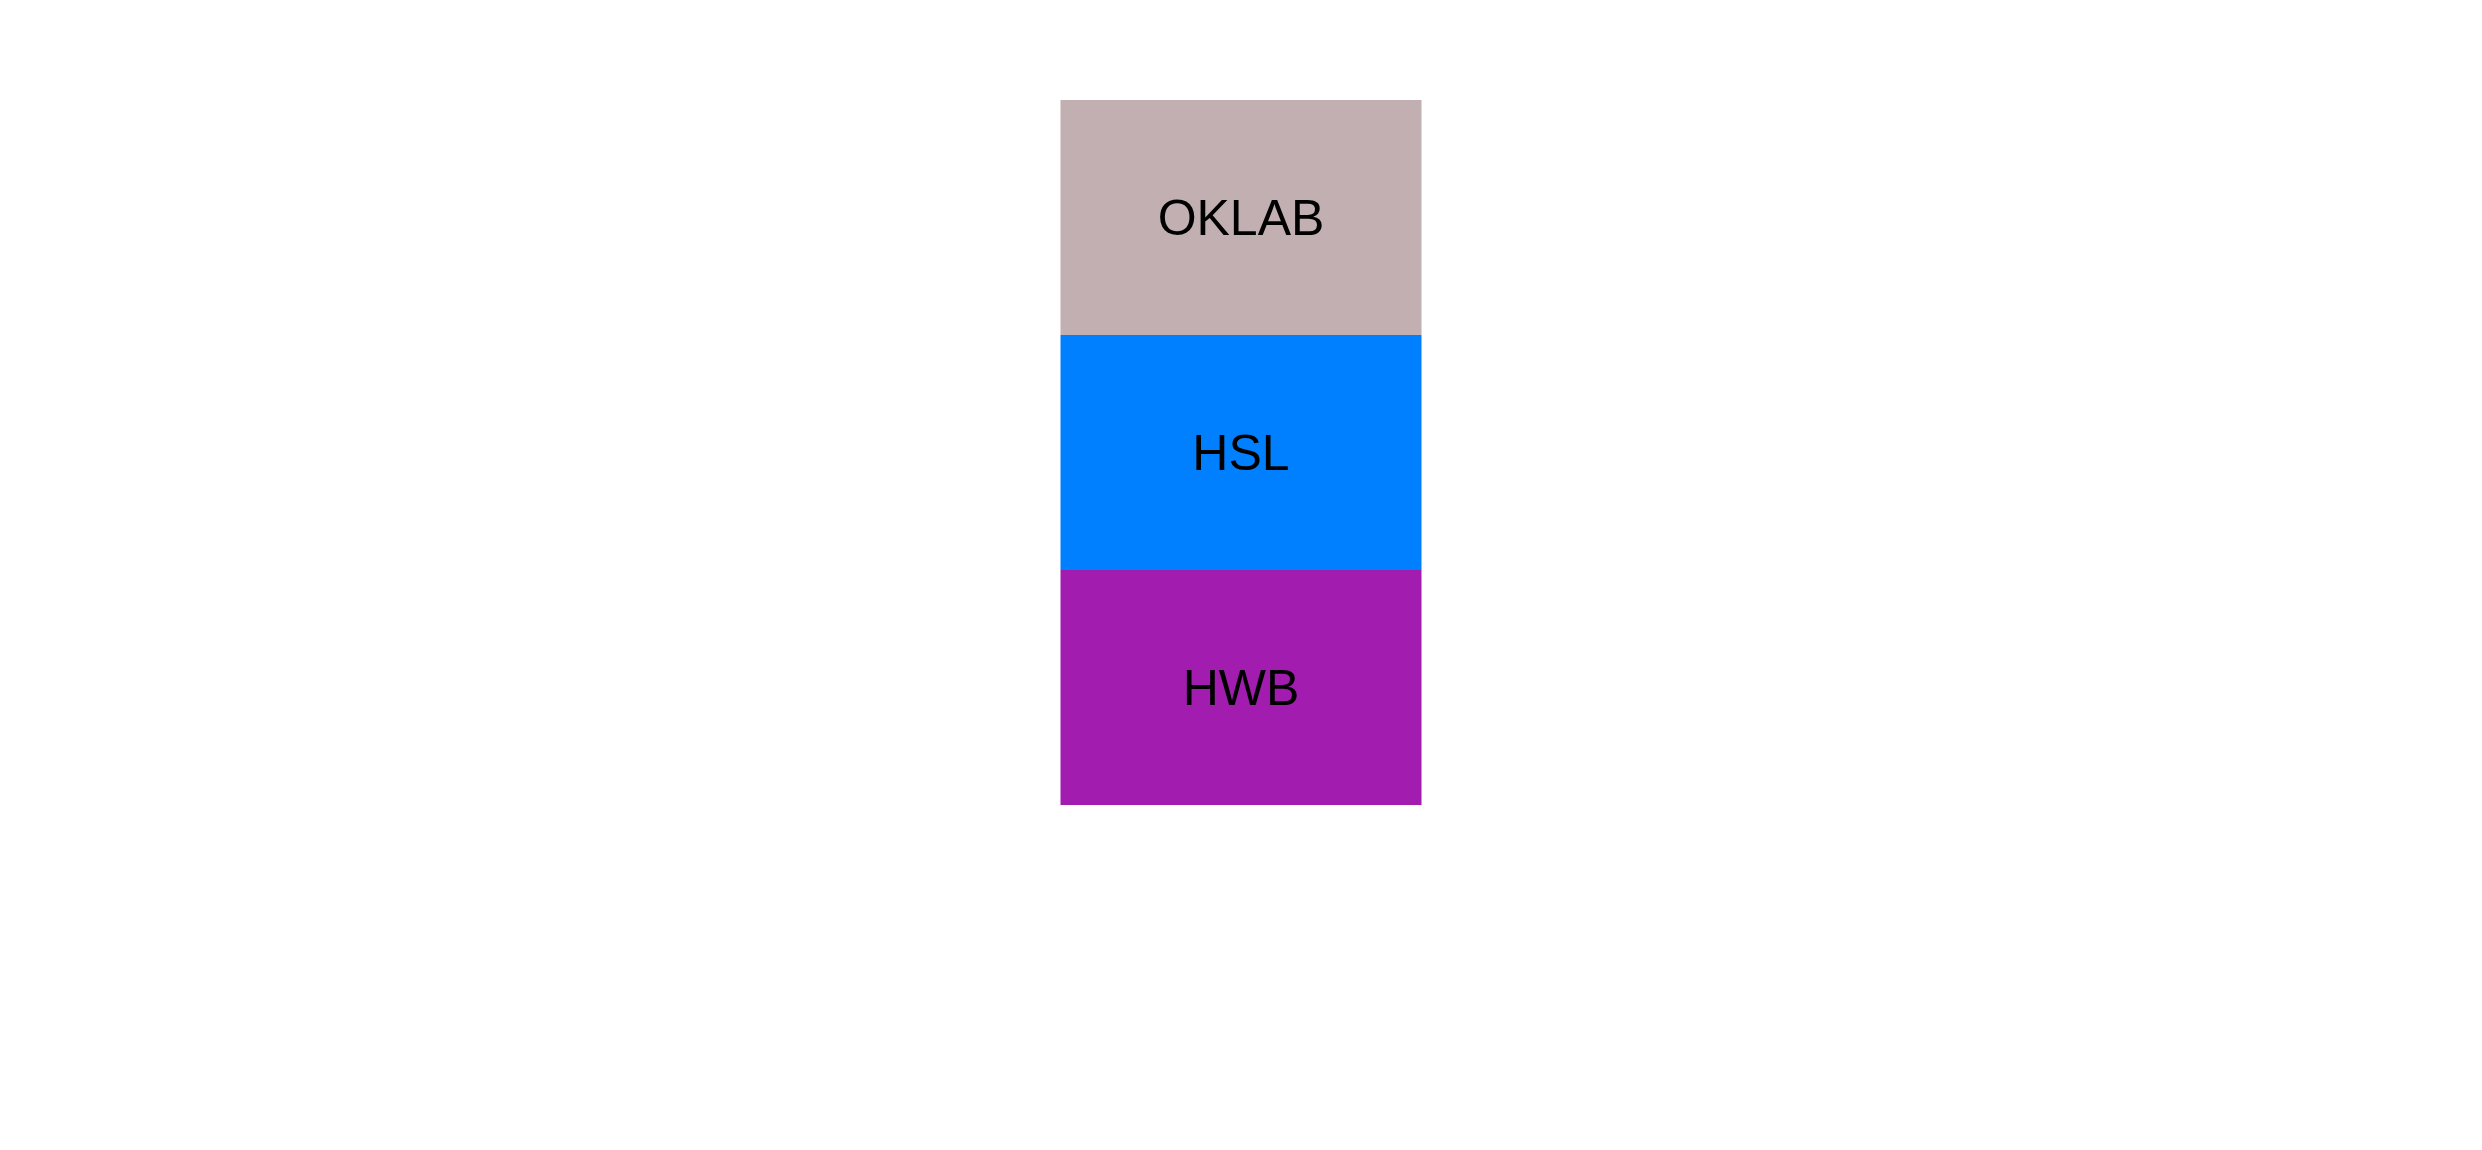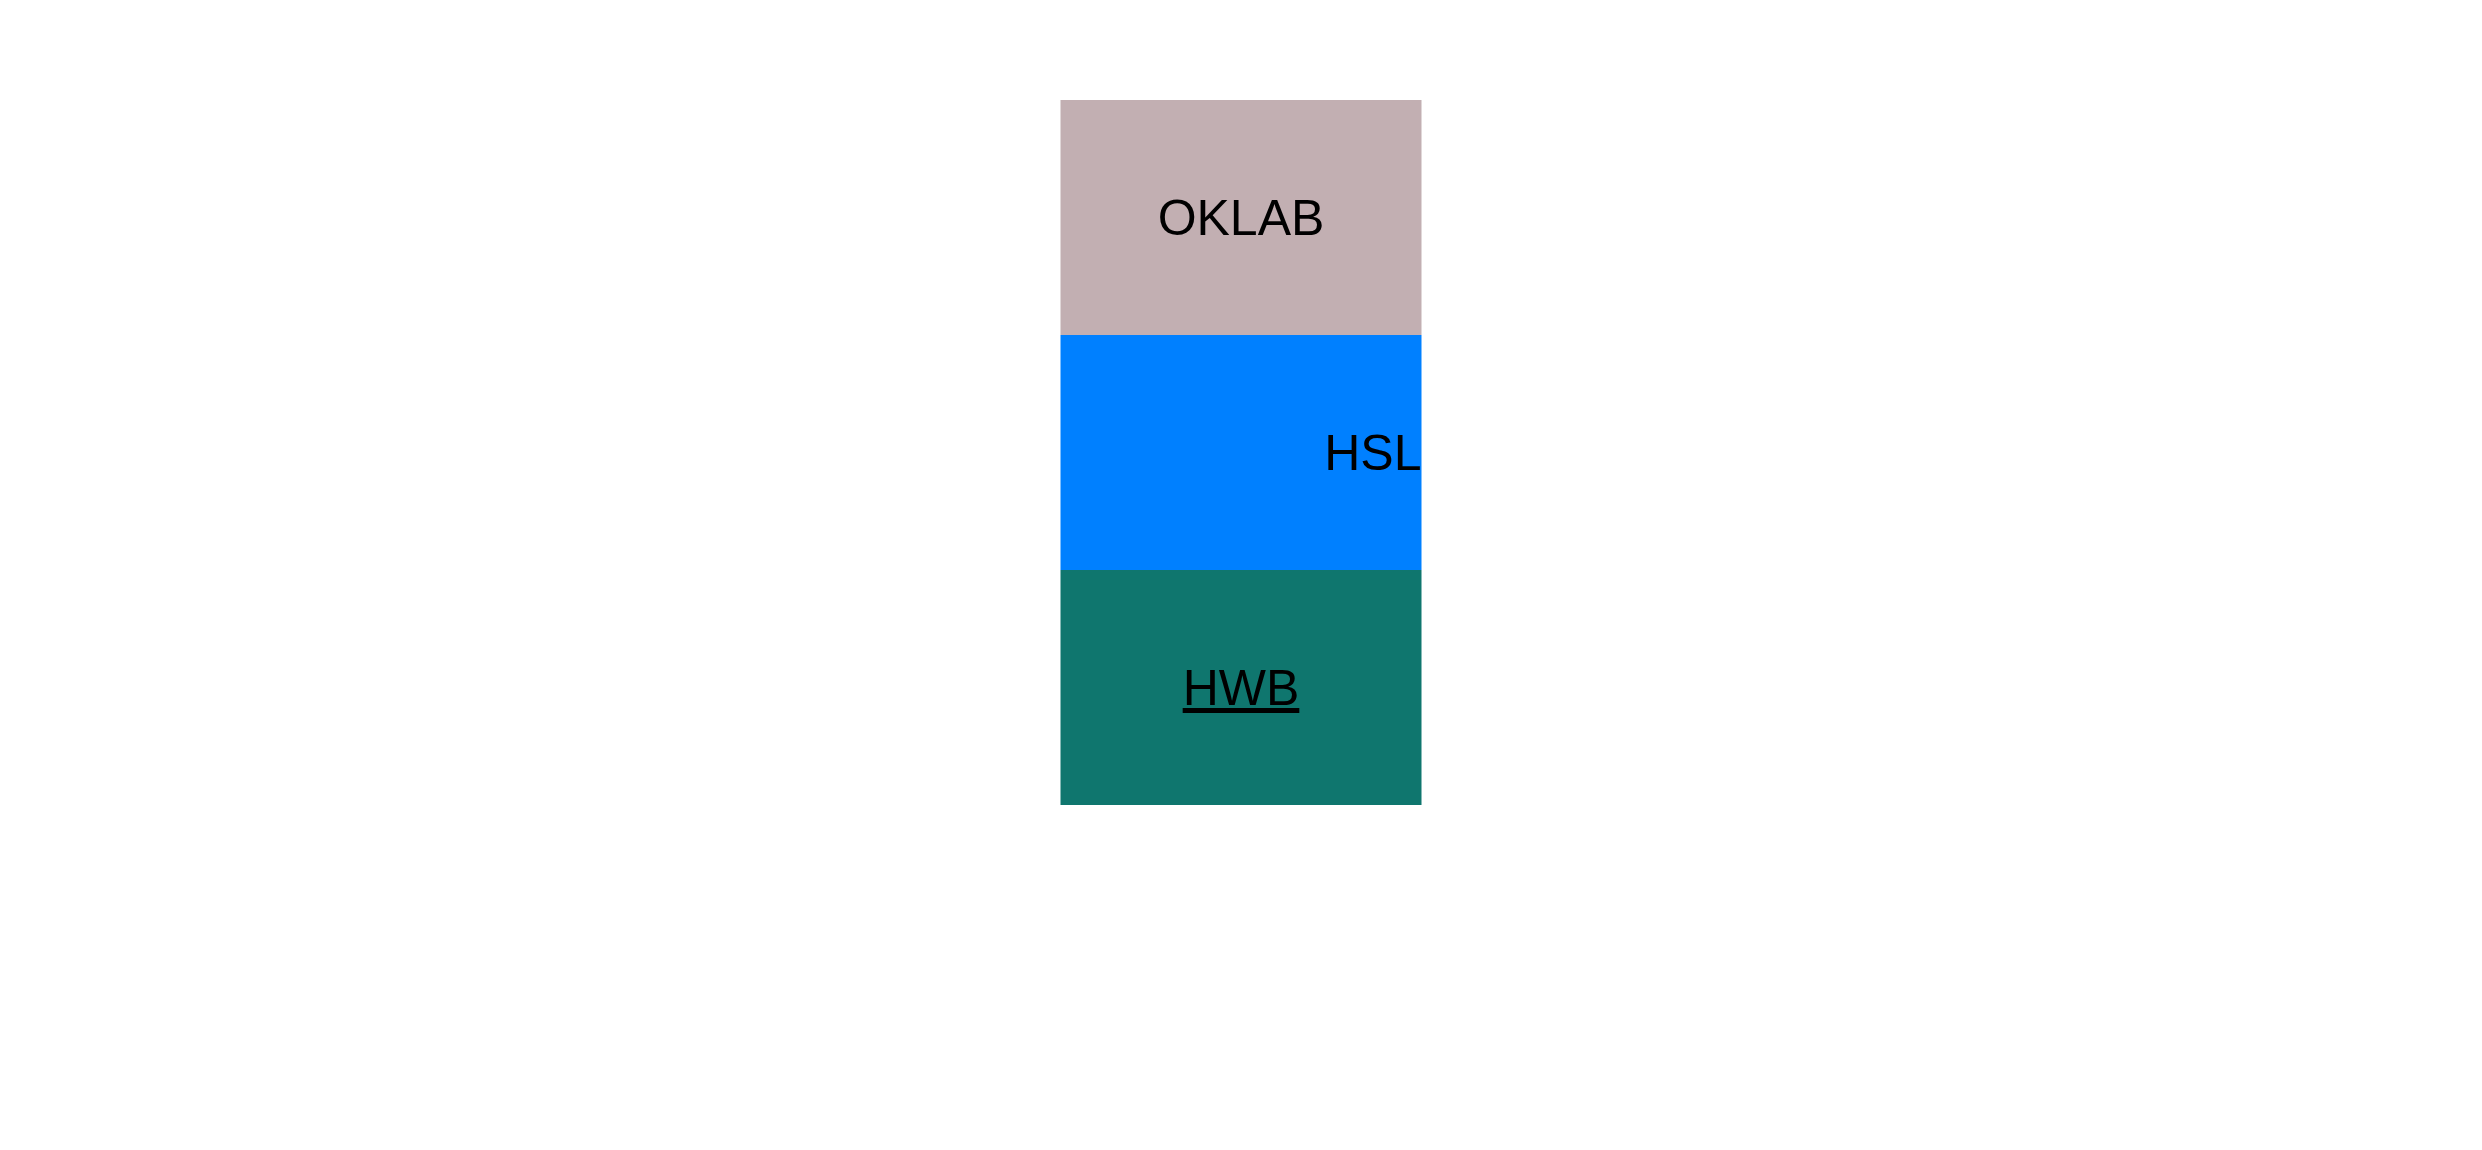--- a/index.html
+++ b/index.html
@@ -40,21 +40,21 @@
 </head>
 <body>
 
 <div class="swatch-column">
 
 
   <div class="swatch" style="background-color: rgb(194, 175, 178);">
     <span class="swatch-label">OKLAB</span>
   </div>
 
-  <div class="swatch" style="background-color: rgb(0, 128, 255); justify-content: flex-end;">
+  <div class="swatch" style="background-color: rgb(0, 128, 255);">
     <span class="swatch-label">HSL</span>
   </div>
 
-  <div class="swatch" style="background-color: #0f766e; text-decoration: underline;">
+  <div class="swatch" style="background-color: #a21caf;">
     <span class="swatch-label">HWB</span>
   </div>
 
 </div>
 
 </body></html>

